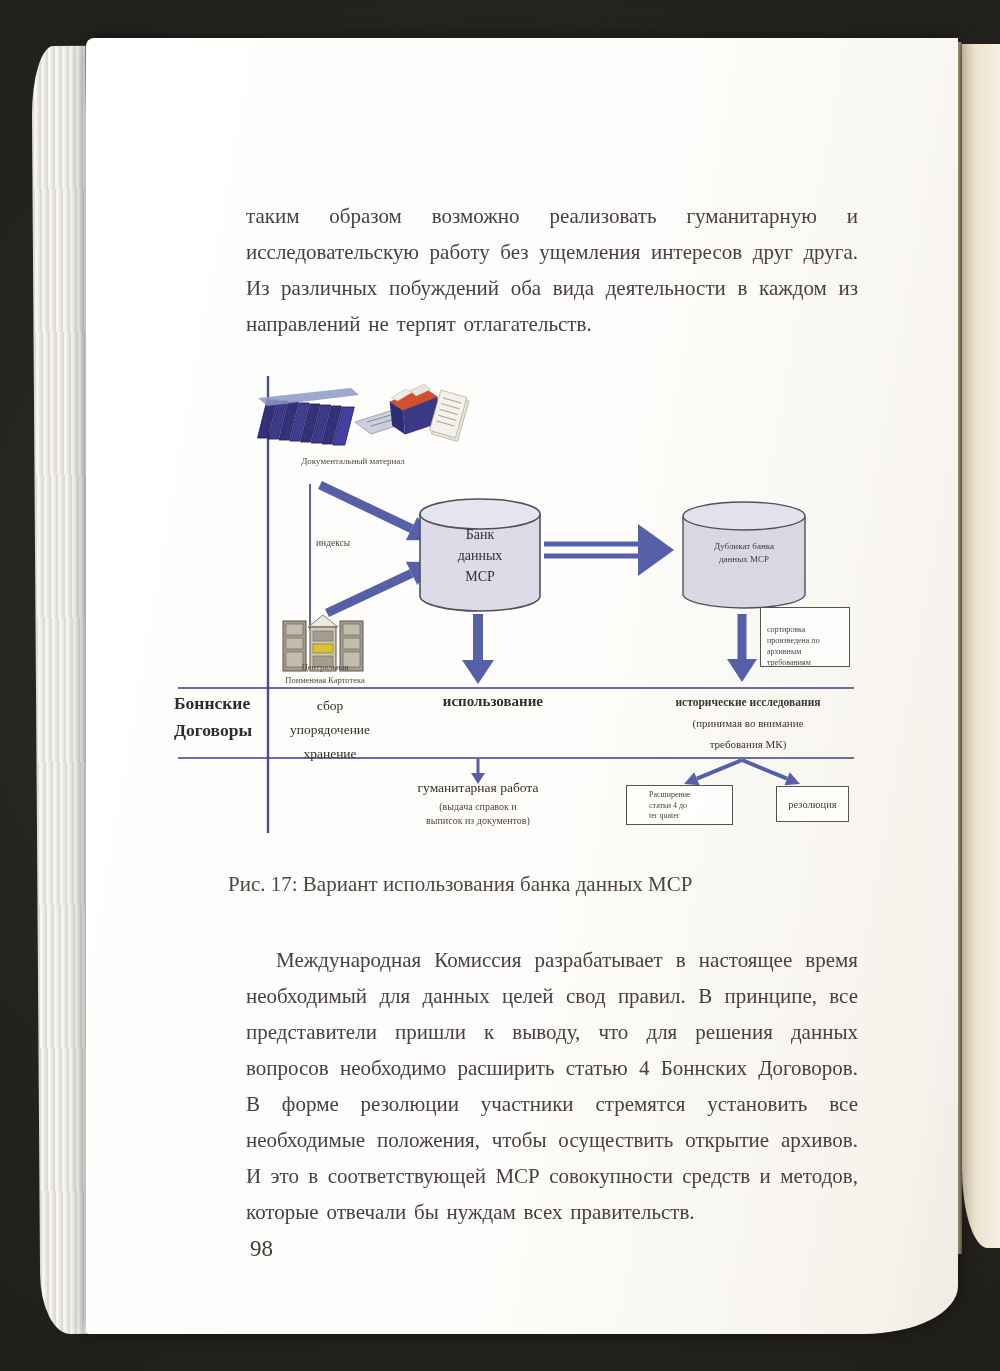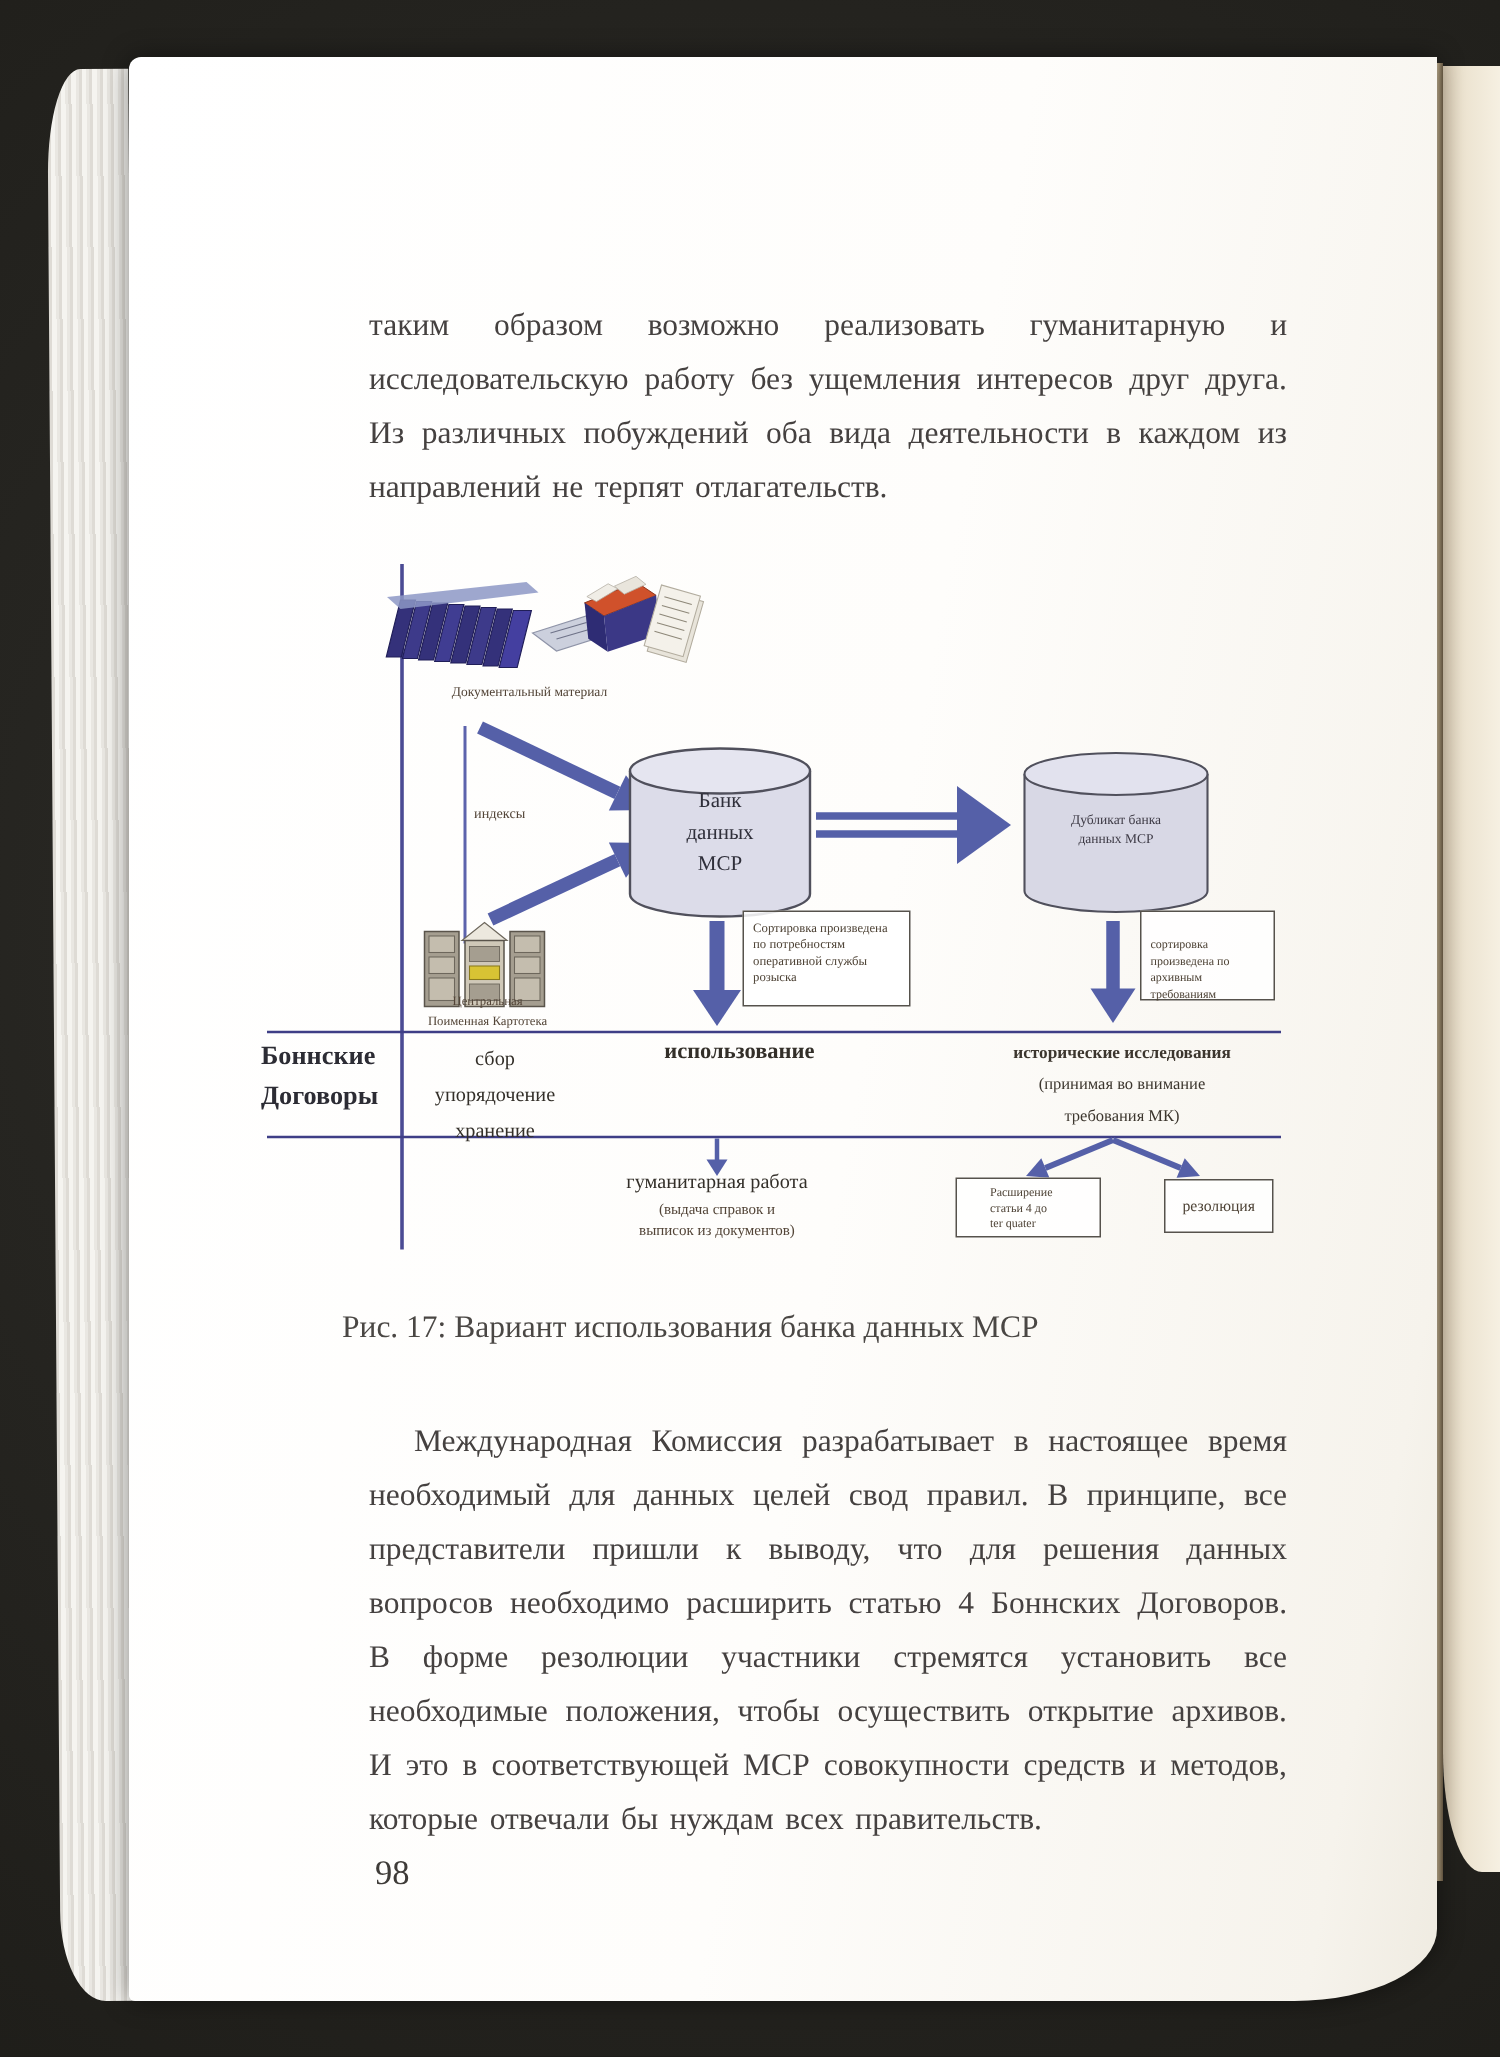--- a/index.html
+++ b/index.html
@@ -50,21 +50,21 @@
   .col3 .first{font-size:11.5px;font-weight:bold;}
   .hum-title{left:235px;top:408px;width:146px;font-size:13.5px;font-weight:normal;
     text-align:center;color:#332f29;}
   .hum-sub{left:240px;top:428px;width:136px;font-size:10px;line-height:14px;text-align:center;}
   .fig-box{position:absolute;border:1px solid #56524c;background:rgba(255,255,255,.85);
     color:#4e4336;box-sizing:border-box;}
   .sort-left{left:325px;top:235px;width:112px;height:64px;font-size:8.5px;
     line-height:11px;padding:5px 6px;}
   .sort-right{left:590px;top:235px;width:90px;height:60px;font-size:8px;
     line-height:11px;padding:16px 6px;}
-  .expand-box{left:467px;top:413px;width:97px;height:40px;font-size:8px;
+  .expand-box{left:456px;top:413px;width:107px;height:40px;font-size:8px;
     line-height:10.5px;padding:4px 4px 0 22px;}
   .resolution-box{left:606px;top:414px;width:73px;height:36px;font-size:10.5px;
     display:flex;align-items:center;justify-content:center;}
 </style>
 </head>
 <body>
 
 <div class="canvas">
   <div class="page-stack"></div>
   <div class="facing-page"></div>
@@ -186,26 +186,20 @@
     <div class="lbl bank-label">
       <div>Банк</div>
       <div>данных</div>
       <div>МСР</div>
     </div>
     <div class="lbl dup-label">
       <div>Дубликат банка</div>
       <div>данных МСР</div>
     </div>
 
-    <div class="fig-box sort-left">
-      <div>Сортировка произведена</div>
-      <div>по потребностям</div>
-      <div>оперативной службы</div>
-      <div>розыска</div>
-    </div>
     <div class="fig-box sort-right">
       <div>сортировка</div>
       <div>произведена по</div>
       <div>архивным</div>
       <div>требованиям</div>
     </div>
 
     <div class="lbl card-label">
       <div>Центральная</div>
       <div>Поименная Картотека</div>

